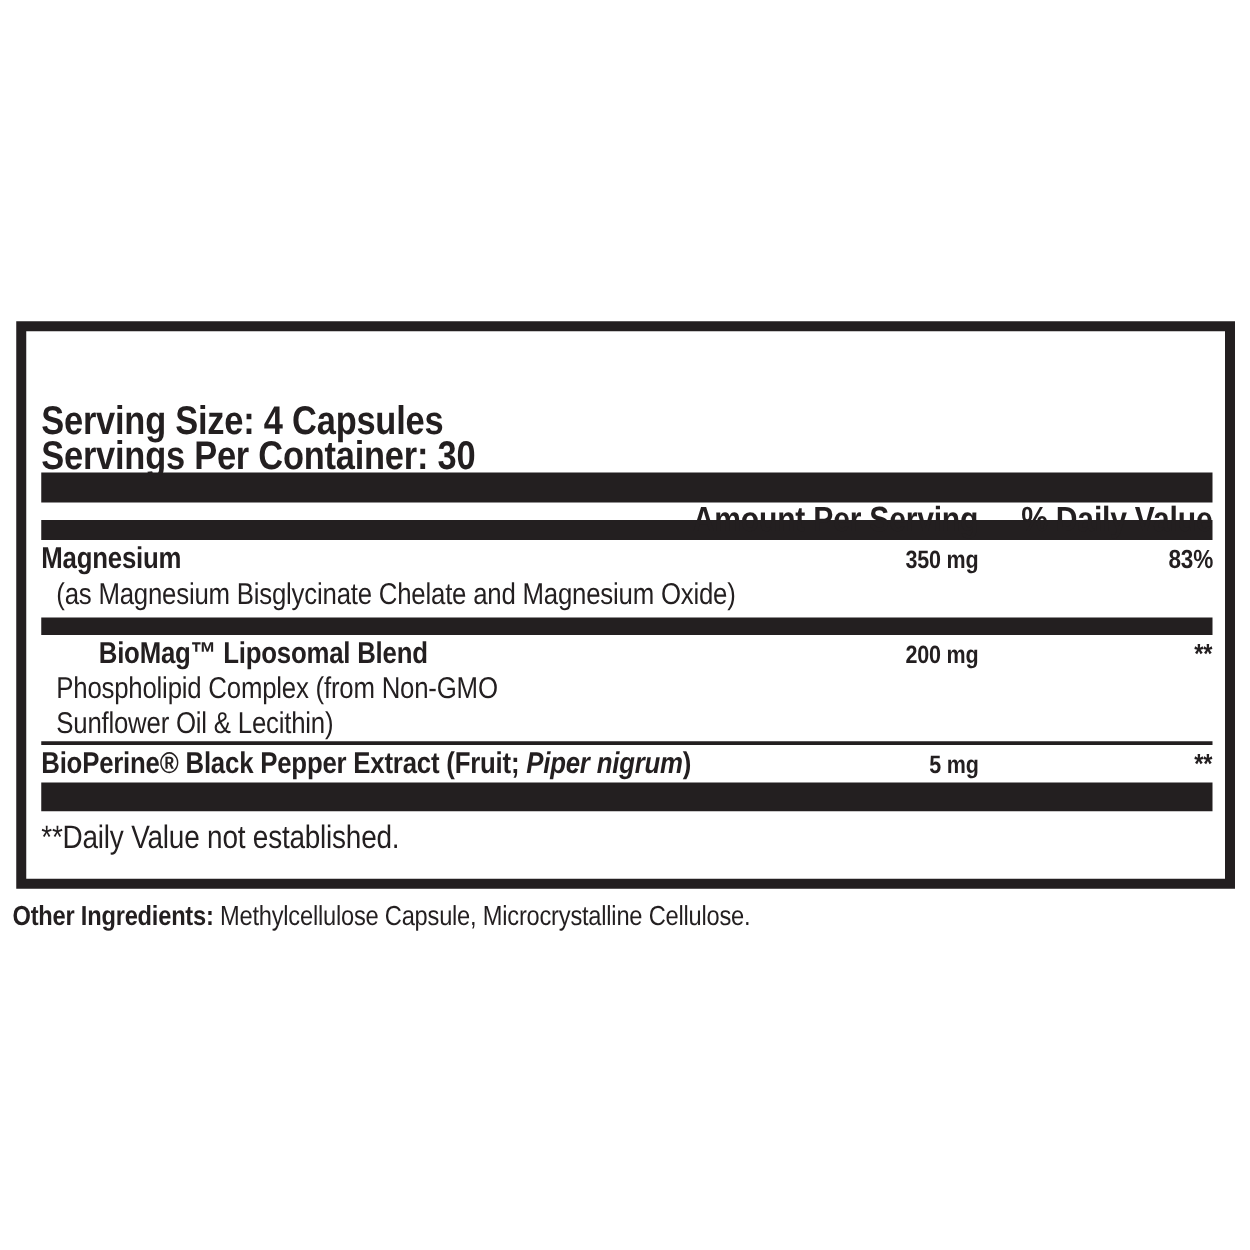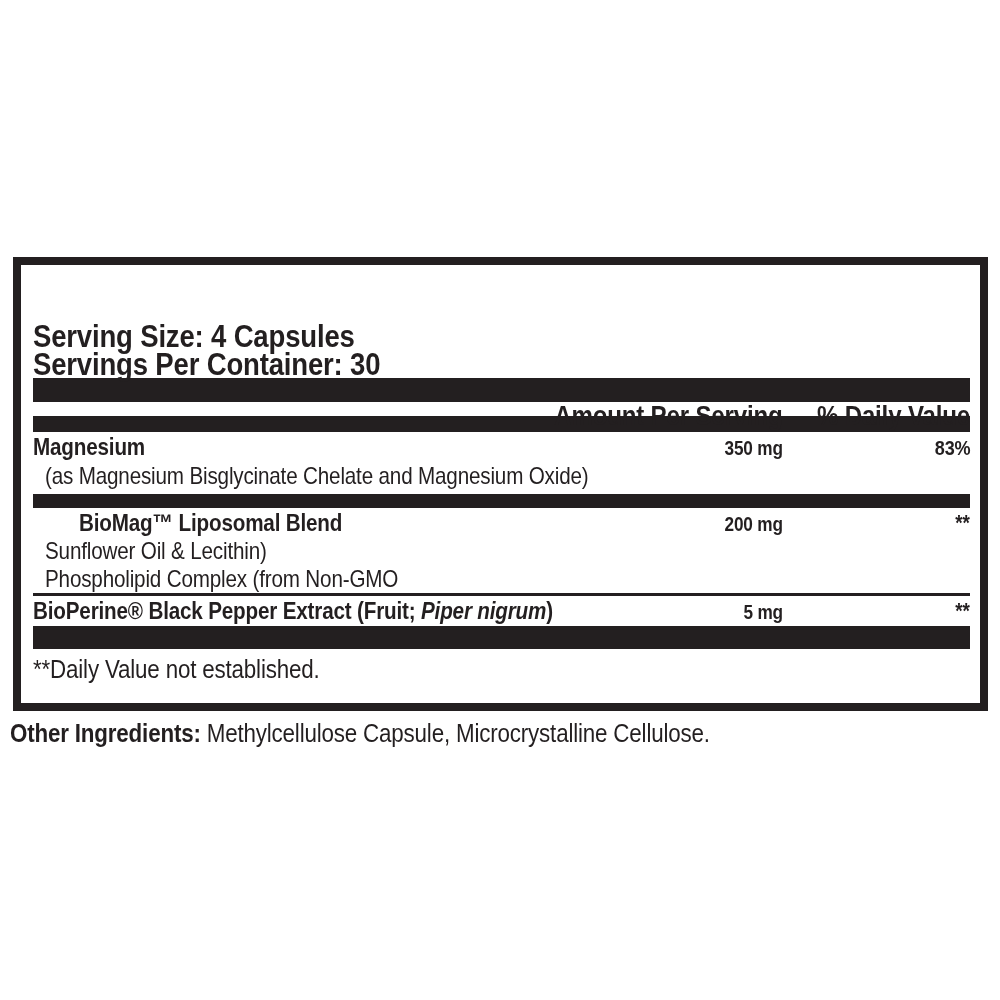--- a/index.html
+++ b/index.html
@@ -102,21 +102,21 @@
     margin-top: 6px;
     font-size: 26px;
     line-height: 28px;
     font-weight: 400;
   }
 
   .other-line {
     position: absolute;
     left: 10px;
     top: 718px;
-    font-size: 26px;
+    font-size: 22px;
     line-height: 30px;
     text-align: right;
   }
   .other-line .rest { font-weight: 400; }
 </style>
 </head>
 <body>
 
 <div class="canvas">
 
@@ -152,24 +152,24 @@
       <span class="dv-cell"><span class="tx-r">83%</span></span>
     </div>
 
     <div class="bar mid2"></div>
 
     <div class="row blend">
       <div class="name-line">
         <span class="tx">BioMag™ Liposomal Blend</span>
       </div>
       <div class="detail-line">
-        <span class="tx">Sunflower Oil &amp; Lecithin)</span>
+        <span class="tx">Phospholipid Complex (from Non-GMO</span>
       </div>
       <div class="detail-line">
-        <span class="tx">Phospholipid Complex (from Non-GMO</span>
+        <span class="tx">Sunflower Oil &amp; Lecithin)</span>
       </div>
       <span class="amt-cell"><span class="tx-r">200 mg</span></span>
       <span class="dv-cell star"><span class="tx-r">**</span></span>
     </div>
 
     <div class="rule"></div>
 
     <div class="row single">
       <div class="name-line">
         <span class="tx"><span>BioPerine® Black Pepper Extract (Fruit; </span><span class="i">Piper nigrum</span><span>)</span></span>

